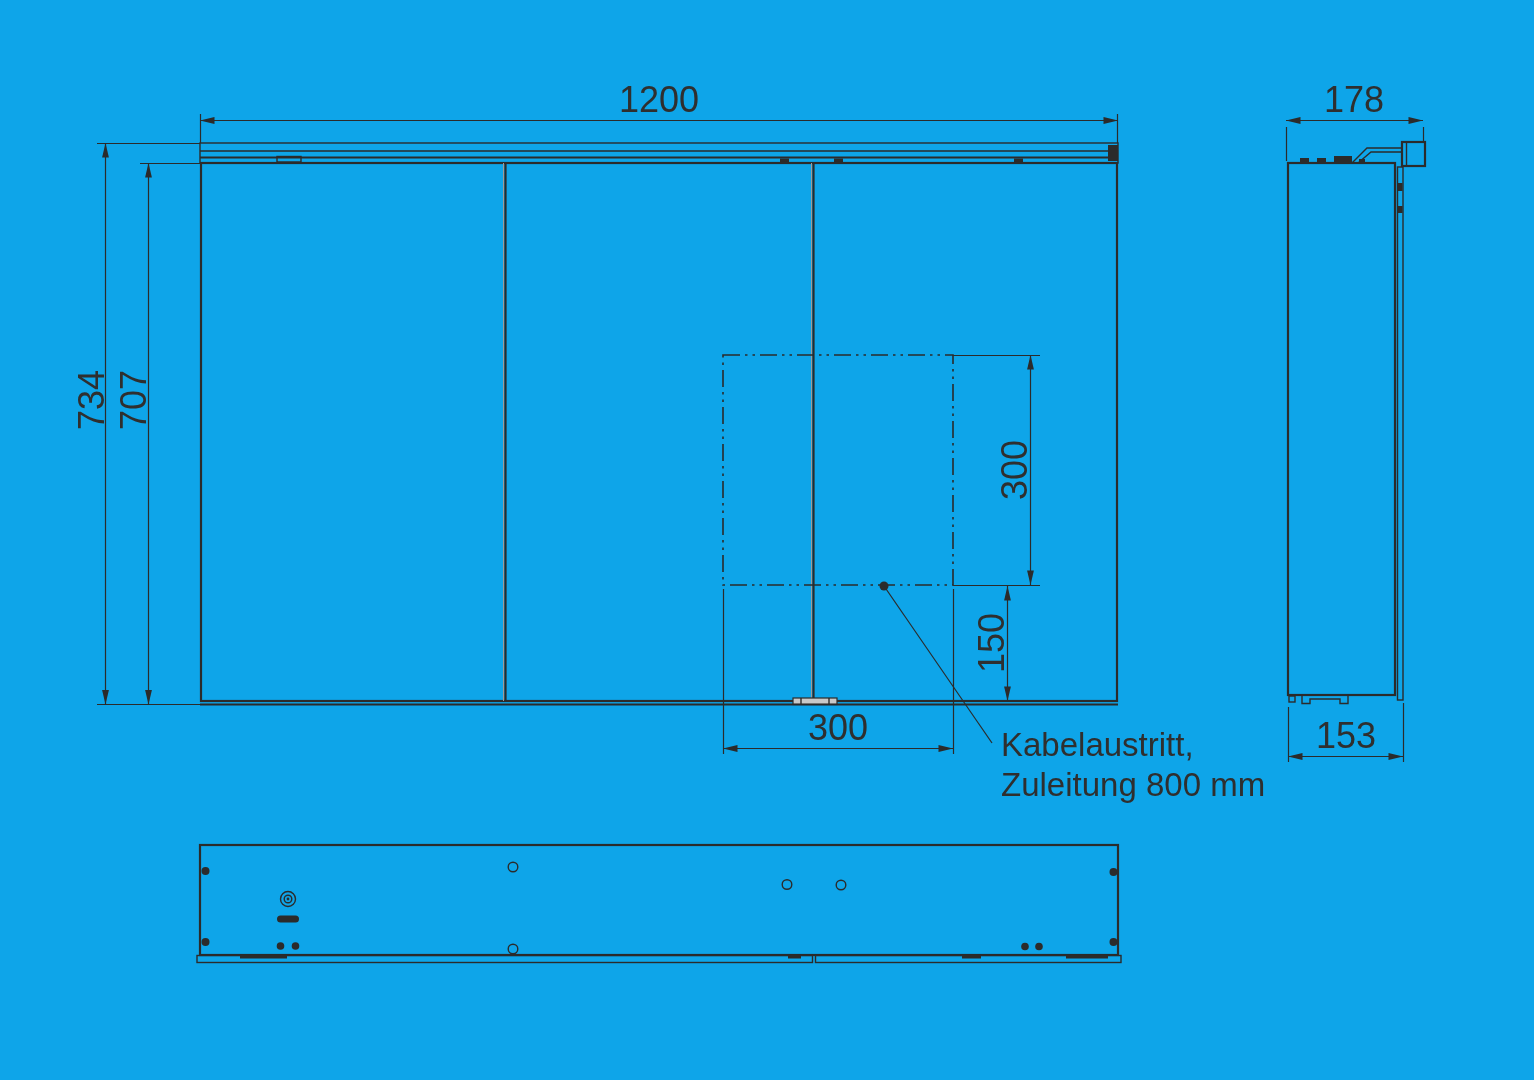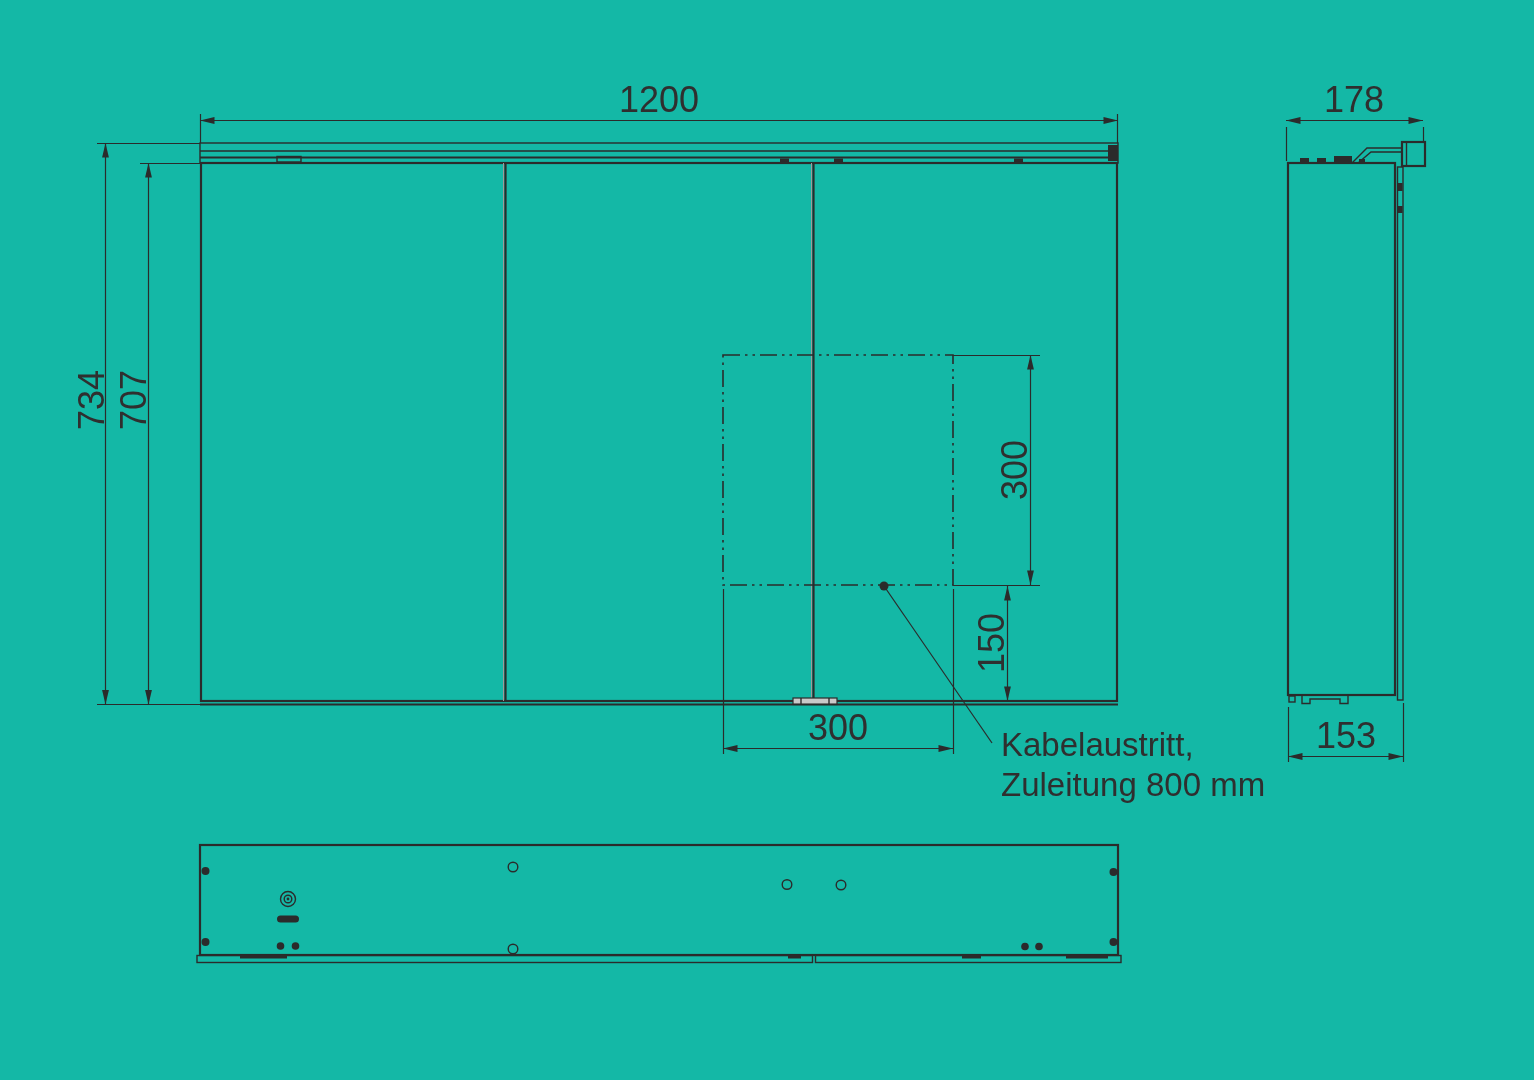--- a/index.html
+++ b/index.html
@@ -1,16 +1,16 @@
 <!DOCTYPE html>
 <html><head>
 <meta charset="utf-8">
 <style>
   html,body{margin:0;padding:0;background:#ffffff;}
-  .stage{position:relative;width:1534px;height:1080px;background:#14b8a6;overflow:hidden;
+  .stage{position:relative;width:1534px;height:1080px;background:#0ea5e9;overflow:hidden;
          font-family:"Liberation Sans", sans-serif;}
   svg{display:block}
   .ln  {stroke:#2b2b2b;stroke-width:1.4;fill:none;}
   .ln2 {stroke:#2b2b2b;stroke-width:2.2;fill:none;}
   .lng {stroke:#9c9c9c;stroke-width:1;fill:none;}
   .lnd {stroke:#2b2b2b;stroke-width:1.2;fill:none;}
   .dash{stroke:#2b2b2b;stroke-width:1.6;fill:none;stroke-dasharray:17 5 2.5 5 2.5 5;}
   .fillb{fill:#2b2b2b;stroke:none;}
   .foot{fill:#c9c9c9;stroke:#2b2b2b;stroke-width:1.2;}
   .dim {font-family:"Liberation Sans",sans-serif;font-size:36px;fill:#2f2f2f;}

